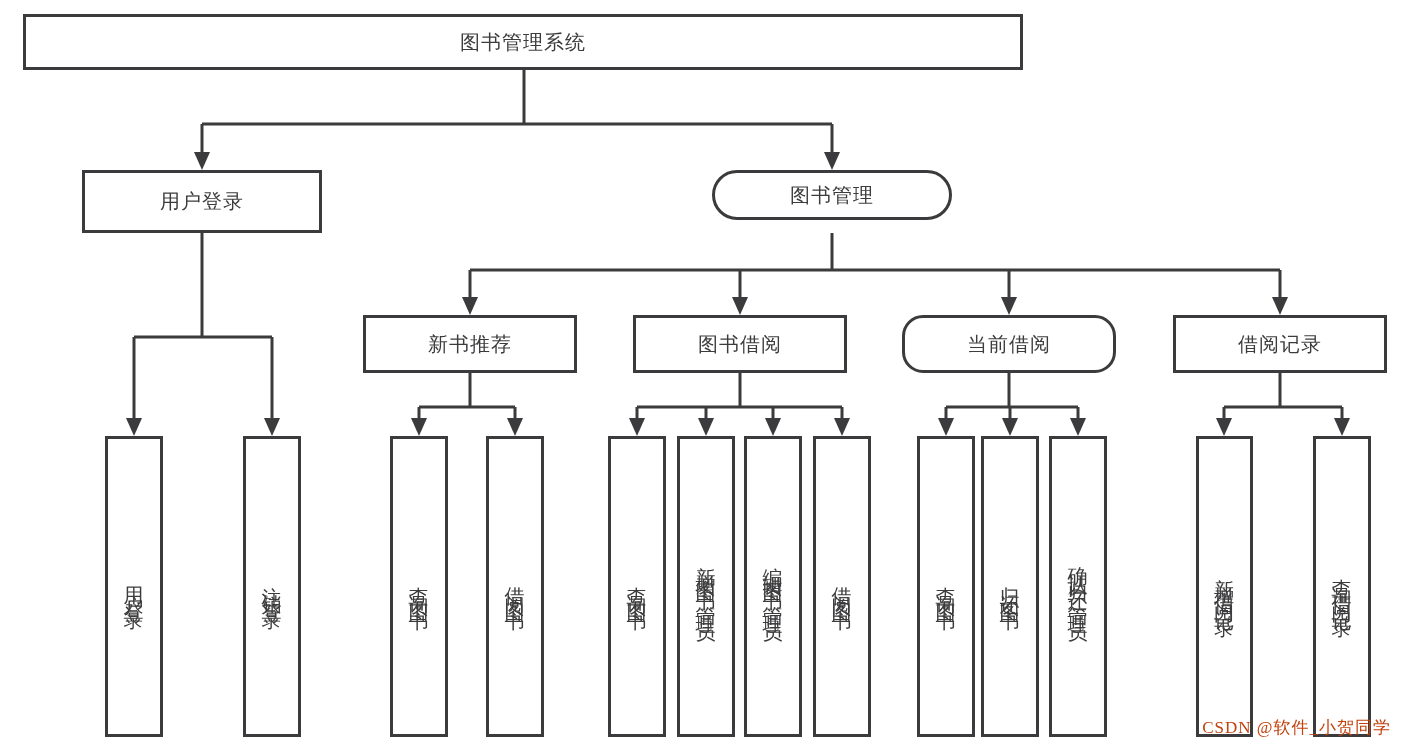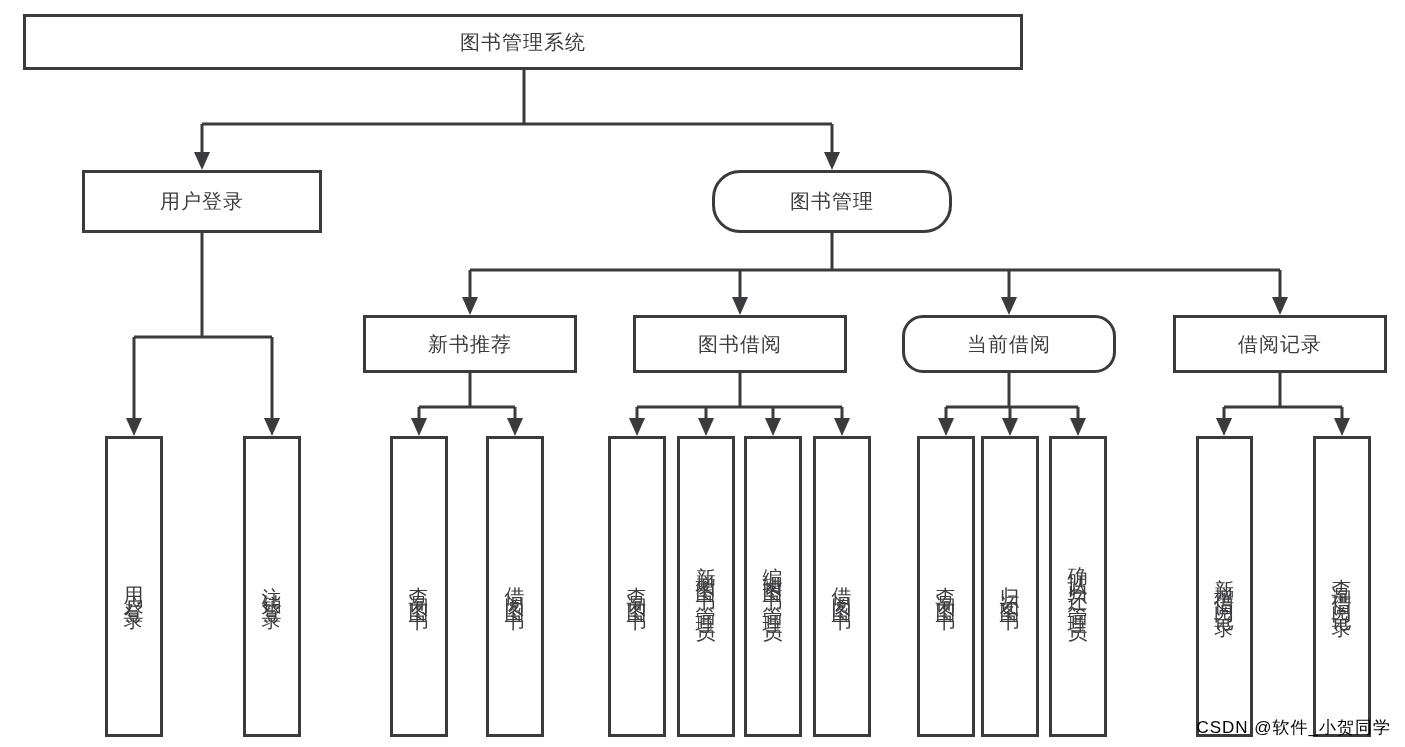--- a/index.html
+++ b/index.html
@@ -1,20 +1,20 @@
 <!DOCTYPE html>
 <html><head>
 <meta charset="utf-8">
 <style>
   html,body{margin:0;padding:0;background:#ffffff;}
   #stage{
     position:relative;
     width:1405px;height:747px;
     background:#ffffff;
-    font-family:Liberation Sans, sans-serif;
+    font-family:Liberation Serif, serif;
     overflow:hidden;
   }
   #wires{position:absolute;left:0;top:0;z-index:1;}
   .hbox{
     position:absolute;
     box-sizing:border-box;
     border:3px solid #3b3b3d;
     background:#ffffff;
     display:flex;align-items:center;justify-content:center;
     color:#3c3c3e;
@@ -34,21 +34,21 @@
   }
   .vbox span{
     writing-mode:vertical-rl;
     text-orientation:mixed;
     letter-spacing:8px;
     line-height:1;
   }
   #watermark{
     position:absolute;
     right:14px;bottom:8px;
-    color:#000000;
+    color:#c2410c;
     font-size:17px;
     letter-spacing:1px;
     z-index:5;
     white-space:nowrap;
   }
 </style>
 </head>
 <body>
 
 <div id="stage">
@@ -122,21 +122,21 @@
     </g>
   </svg>
 
   <div class="hbox" style="left:23px;top:14px;width:1000px;height:56px;">
     <span>图书管理系统</span>
   </div>
 
   <div class="hbox" style="left:82px;top:170px;width:240px;height:63px;">
     <span>用户登录</span>
   </div>
-  <div class="hbox" style="left:712px;top:170px;width:240px;height:63px;border-radius:28px;">
+  <div class="hbox" style="left:712px;top:170px;width:240px;height:50px;border-radius:28px;">
     <span>图书管理</span>
   </div>
 
   <div class="hbox" style="left:633px;top:315px;width:214px;height:58px;">
     <span>图书借阅</span>
   </div>
   <div class="hbox" style="left:363px;top:315px;width:214px;height:58px;">
     <span>新书推荐</span>
   </div>
   <div class="hbox" style="left:902px;top:315px;width:214px;height:58px;border-radius:21px;">

